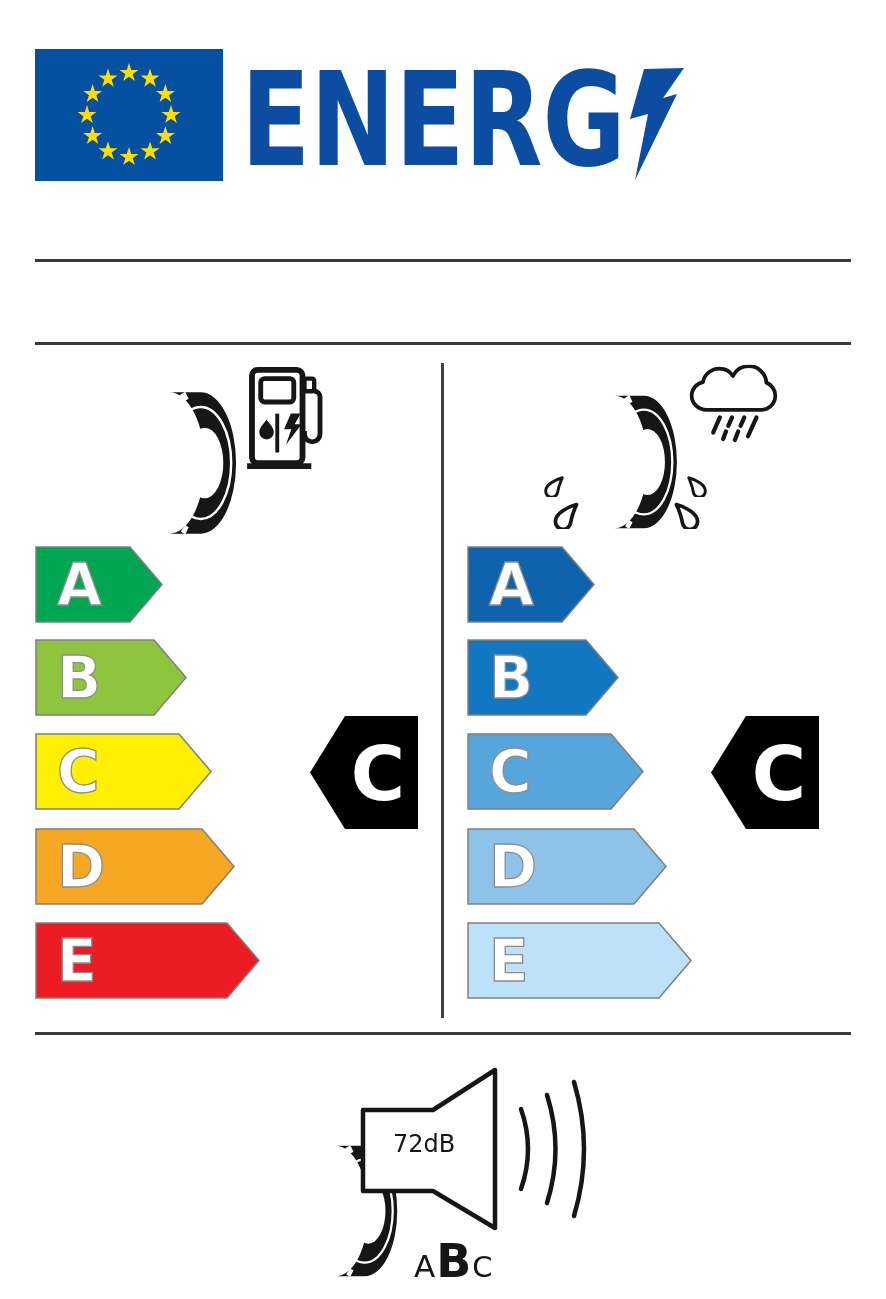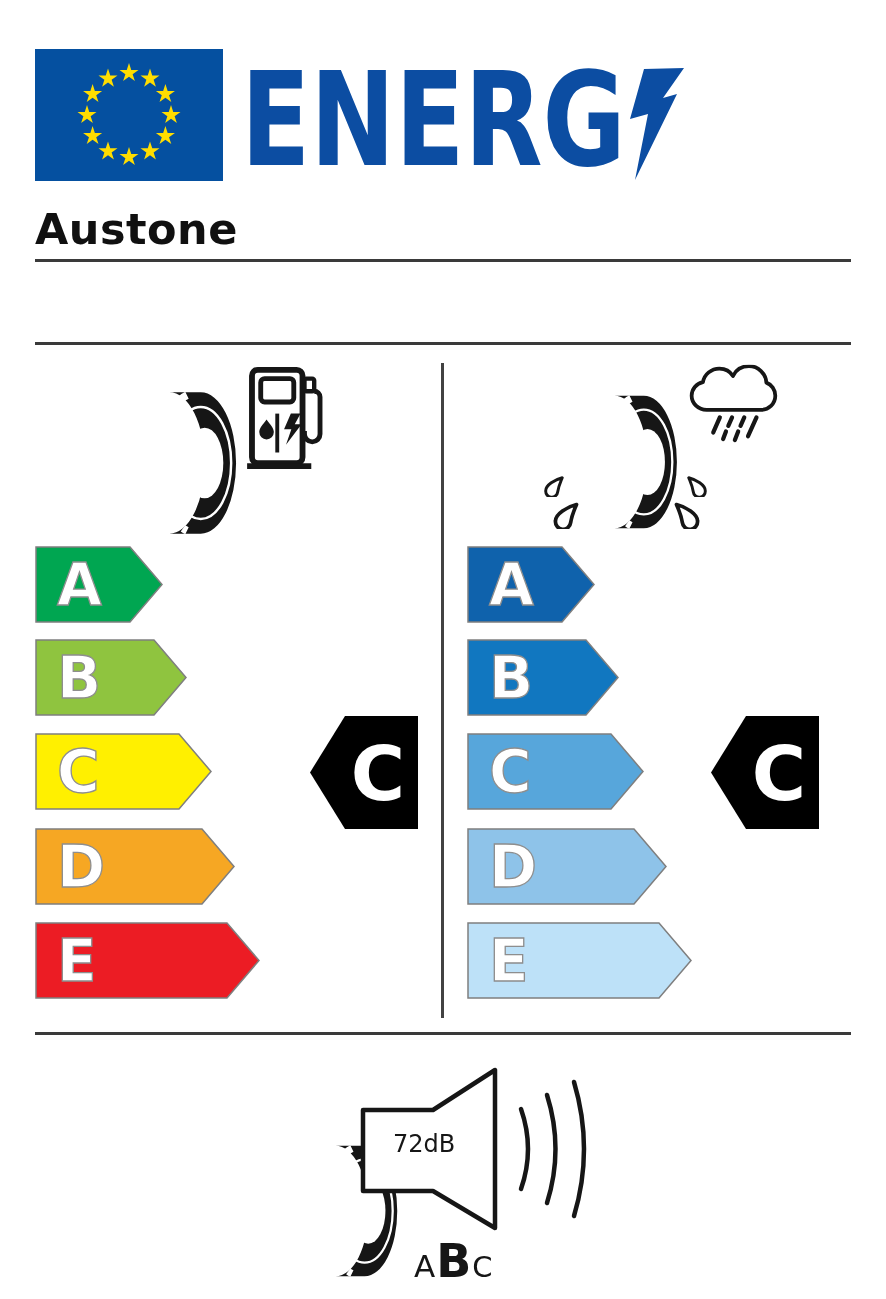--- a/index.html
+++ b/index.html
@@ -134,21 +134,20 @@
       <use href="#star" transform="translate(57.6,45)"></use>
       <use href="#star" transform="translate(73,29.6)"></use>
     </g>
   </svg>
 
   <div class="abs logo-text">ENERG</div>
   <svg class="abs bolt" width="58" height="114" viewBox="0 0 58 114">
     <path d="M17,1 L57,0 L36,30 L50,26 L8,112 L21,46 L3,51 Z" fill="#0C4DA2"></path>
   </svg>
 
-  <div class="abs brand">Austone</div>
 
   <div class="abs rule rule1"></div>
   <div class="abs rule rule2"></div>
 
   <svg class="abs" style="left:132px;top:372px" width="108" height="150" viewBox="0 0 110 150">
       <use href="#tire" width="110" height="150"></use>
     </svg>
   <svg class="abs" style="left:247px;top:349px" width="78" height="105" viewBox="0 0 80 108">
       <use href="#fuelpump" width="80" height="108"></use>
     </svg>

